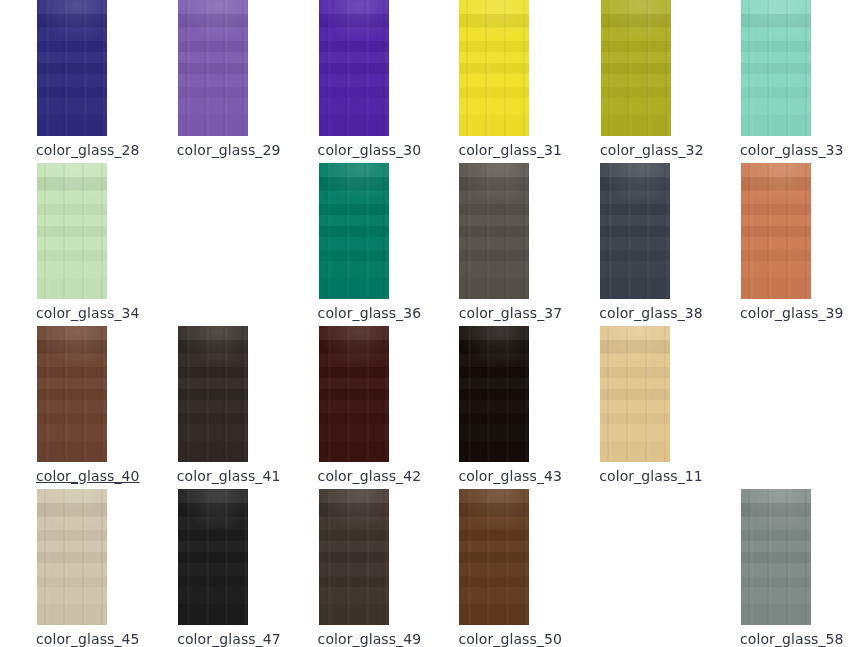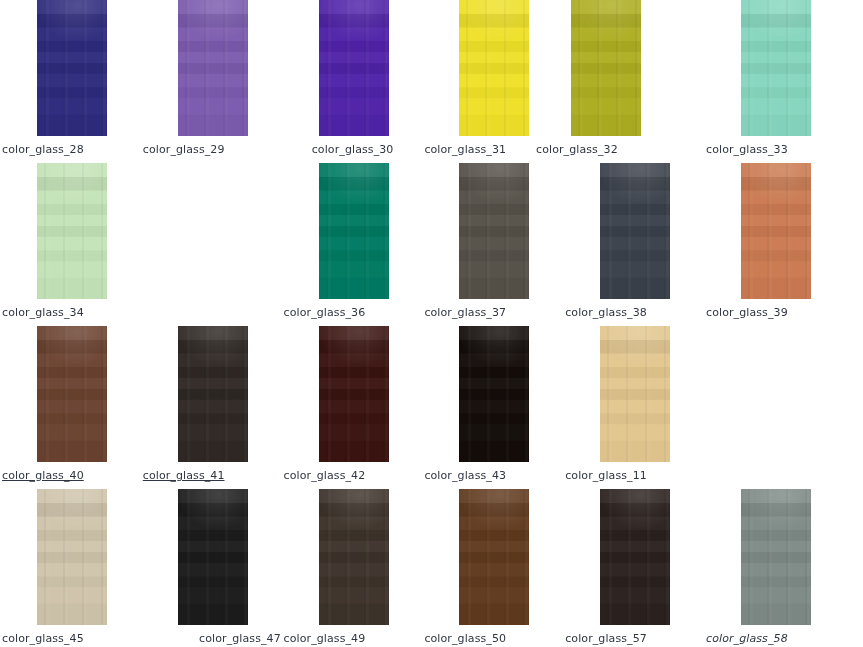--- a/index.html
+++ b/index.html
@@ -76,23 +76,23 @@
         rgba(0,0,0,0.00) 19px),
       
       radial-gradient(ellipse 60% 26% at 58% 4%,
         rgba(255,255,255,0.16) 0%,
         rgba(255,255,255,0.00) 100%);
     mix-blend-mode: normal;
     opacity: 0.85;
   }
 
   .swatch-label {
-    margin-left: 2px;
+    margin-left: 36px;
     margin-top: 8px;
-    font-size: 11px;
+    font-size: 14px;
     line-height: 12px;
     color: #2f3541;
     white-space: nowrap;
     letter-spacing: 0.1px;
   }
 </style>
 </head>
 <body>
 
 <div id="grid" style="background: rgb(255, 255, 255);">
@@ -105,29 +105,29 @@
     <div class="swatch-cell" style="left: 140.8px; top: 0px;">
       <div class="swatch-chip" title="color_glass_29" style="width: 70px; height: 136px; background-color: rgb(123, 91, 174);">
         <div class="chip-texture"></div>
       </div>
       <div class="swatch-label" style="color: rgb(47, 53, 65);">color_glass_29</div>
     </div>
     <div class="swatch-cell" style="left: 281.6px; top: 0px;">
       <div class="swatch-chip" title="color_glass_30" style="width: 70px; height: 136px; background-color: rgb(80, 35, 168);">
         <div class="chip-texture"></div>
       </div>
-      <div class="swatch-label" style="color: rgb(47, 53, 65); text-align: center;">color_glass_30</div>
+      <div class="swatch-label" style="color: rgb(47, 53, 65);">color_glass_30</div>
     </div>
     <div class="swatch-cell" style="left: 422.4px; top: 0px;">
       <div class="swatch-chip" title="color_glass_31" style="width: 70px; height: 136px; background-color: rgb(238, 224, 40);">
         <div class="chip-texture"></div>
       </div>
       <div class="swatch-label" style="color: rgb(47, 53, 65);">color_glass_31</div>
     </div>
-    <div class="swatch-cell" style="left: 534px; top: 0px;">
+    <div class="swatch-cell" style="left: 564px; top: 0px;">
       <div class="swatch-chip" title="color_glass_32" style="width: 70px; height: 136px; background-color: rgb(173, 173, 34);">
         <div class="chip-texture"></div>
       </div>
       <div class="swatch-label" style="color: rgb(47, 53, 65);">color_glass_32</div>
     </div>
     <div class="swatch-cell" style="left: 704px; top: 0px;">
       <div class="swatch-chip" title="color_glass_33" style="width: 70px; height: 136px; background-color: rgb(134, 214, 190);">
         <div class="chip-texture"></div>
       </div>
       <div class="swatch-label" style="color: rgb(47, 53, 65);">color_glass_33</div>
@@ -141,21 +141,21 @@
     <div class="swatch-cell" style="left: 281.6px; top: 163px;">
       <div class="swatch-chip" title="color_glass_36" style="width: 70px; height: 136px; background-color: rgb(0, 122, 98);">
         <div class="chip-texture"></div>
       </div>
       <div class="swatch-label" style="color: rgb(47, 53, 65);">color_glass_36</div>
     </div>
     <div class="swatch-cell" style="left: 422.4px; top: 163px;">
       <div class="swatch-chip" title="color_glass_37" style="width: 70px; height: 136px; background-color: rgb(85, 80, 72);">
         <div class="chip-texture"></div>
       </div>
-      <div class="swatch-label" style="color: rgb(47, 53, 65);">color_glass_37</div>
+      <div class="swatch-label" style="color: rgb(47, 53, 65); text-align: right;">color_glass_37</div>
     </div>
     <div class="swatch-cell" style="left: 563.2px; top: 163px;">
       <div class="swatch-chip" title="color_glass_38" style="width: 70px; height: 136px; background-color: rgb(59, 65, 75);">
         <div class="chip-texture"></div>
       </div>
       <div class="swatch-label" style="color: rgb(47, 53, 65);">color_glass_38</div>
     </div>
     <div class="swatch-cell" style="left: 704px; top: 163px;">
       <div class="swatch-chip" title="color_glass_39" style="width: 70px; height: 136px; background-color: rgb(202, 122, 81);">
         <div class="chip-texture"></div>
@@ -165,21 +165,21 @@
     <div class="swatch-cell" style="left: 0px; top: 326px;">
       <div class="swatch-chip" title="color_glass_40" style="width: 70px; height: 136px; background-color: rgb(107, 66, 48);">
         <div class="chip-texture"></div>
       </div>
       <div class="swatch-label" style="color: rgb(47, 53, 65); text-decoration: underline;">color_glass_40</div>
     </div>
     <div class="swatch-cell" style="left: 140.8px; top: 326px;">
       <div class="swatch-chip" title="color_glass_41" style="width: 70px; height: 136px; background-color: rgb(47, 40, 36);">
         <div class="chip-texture"></div>
       </div>
-      <div class="swatch-label" style="color: rgb(47, 53, 65); text-decoration: underline;">color_glass_41</div>
+      <div class="swatch-label" style="color: rgb(47, 53, 65);">color_glass_41</div>
     </div>
     <div class="swatch-cell" style="left: 281.6px; top: 326px;">
       <div class="swatch-chip" title="color_glass_42" style="width: 70px; height: 136px; background-color: rgb(58, 20, 16);">
         <div class="chip-texture"></div>
       </div>
       <div class="swatch-label" style="color: rgb(47, 53, 65);">color_glass_42</div>
     </div>
     <div class="swatch-cell" style="left: 422.4px; top: 326px;">
       <div class="swatch-chip" title="color_glass_43" style="width: 70px; height: 136px; background-color: rgb(20, 13, 10);">
         <div class="chip-texture"></div>
@@ -209,25 +209,19 @@
         <div class="chip-texture"></div>
       </div>
       <div class="swatch-label" style="color: rgb(47, 53, 65);">color_glass_49</div>
     </div>
     <div class="swatch-cell" style="left: 422.4px; top: 489px;">
       <div class="swatch-chip" title="color_glass_50" style="width: 70px; height: 136px; background-color: rgb(96, 58, 30);">
         <div class="chip-texture"></div>
       </div>
       <div class="swatch-label" style="color: rgb(47, 53, 65);">color_glass_50</div>
     </div>
-    <div class="swatch-cell" style="left: 563.2px; top: 489px;">
-      <div class="swatch-chip" title="color_glass_57" style="width: 70px; height: 136px; background-color: rgb(43, 33, 30);">
-        <div class="chip-texture"></div>
-      </div>
-      <div class="swatch-label" style="color: rgb(47, 53, 65);">color_glass_57</div>
-    </div>
-    <div class="swatch-cell" style="left: 704px; top: 489px; font-style: italic;">
+    <div class="swatch-cell" style="left: 704px; top: 489px;">
       <div class="swatch-chip" title="color_glass_58" style="width: 70px; height: 136px; background-color: rgb(126, 138, 134);">
         <div class="chip-texture"></div>
       </div>
       <div class="swatch-label" style="color: rgb(47, 53, 65);">color_glass_58</div>
     </div>
   </div>
 
 </body></html>

